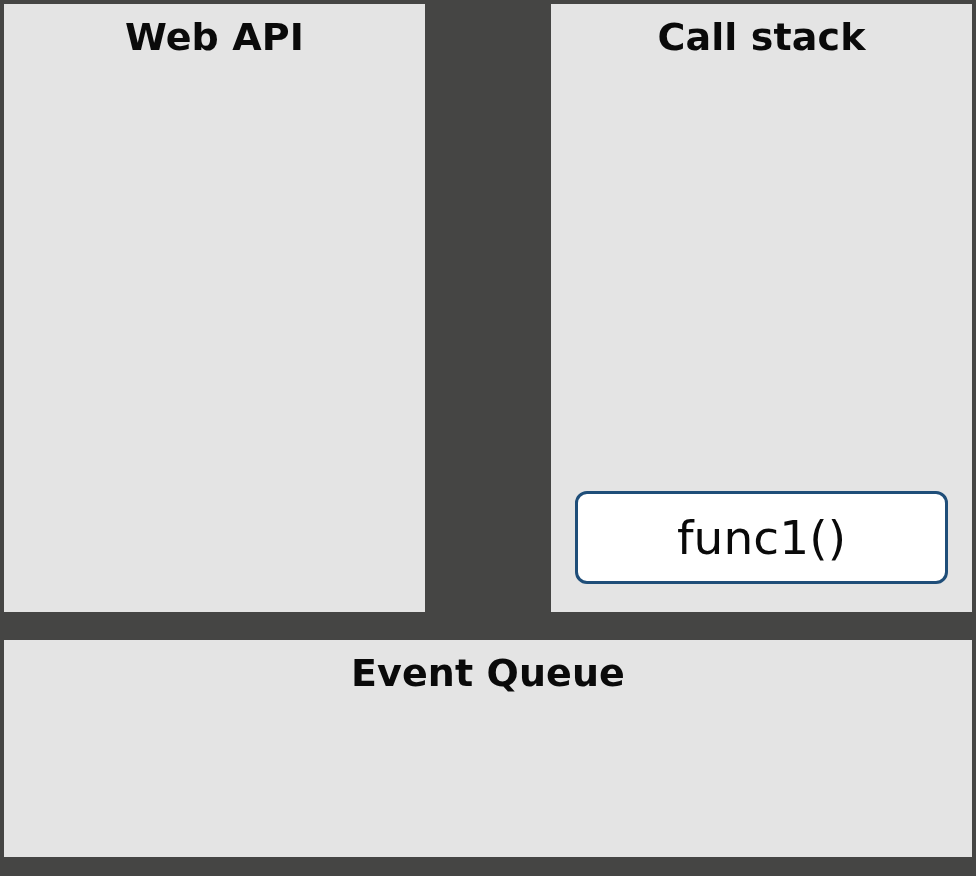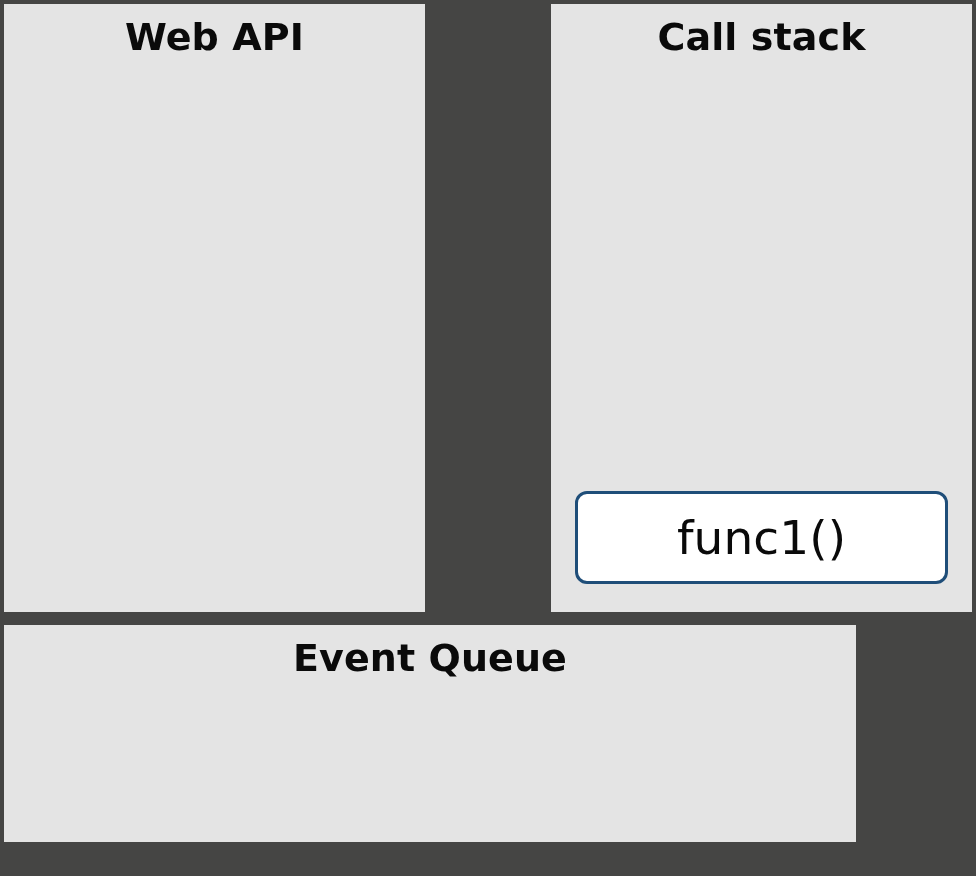--- a/index.html
+++ b/index.html
@@ -58,22 +58,22 @@
     left: 551px;
     top: 4px;
     width: 421px;
     height: 608px;
   }
   #panel-callstack .panel-title { top: 11px; }
 
   
   #panel-eventqueue {
     left: 4px;
-    top: 625px;
-    width: 852px;
+    top: 640px;
+    width: 968px;
     height: 217px;
   }
   #panel-eventqueue .panel-title { top: 11px; }
 
   
   .stack-frame {
     position: absolute;
     background: #FFFFFF;
     border: 3px solid #1F4E79;
     border-radius: 12px;

